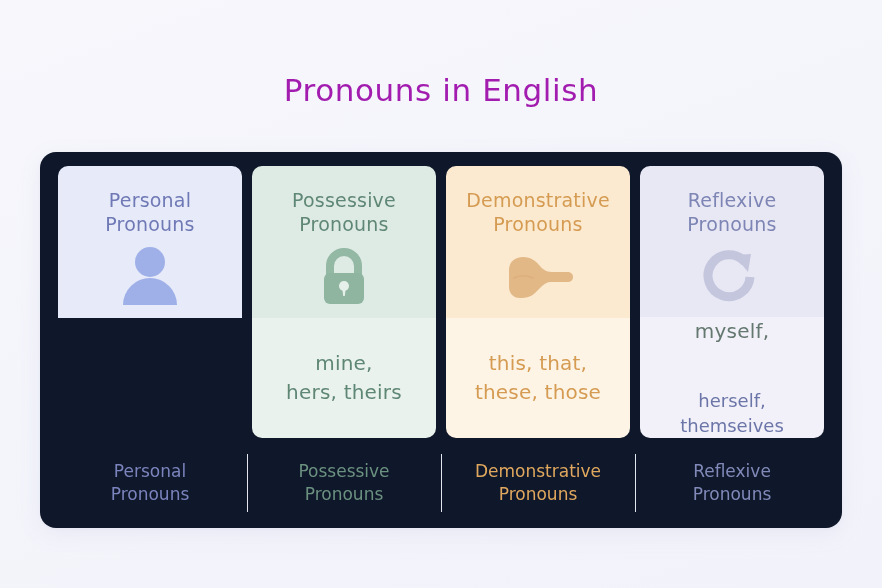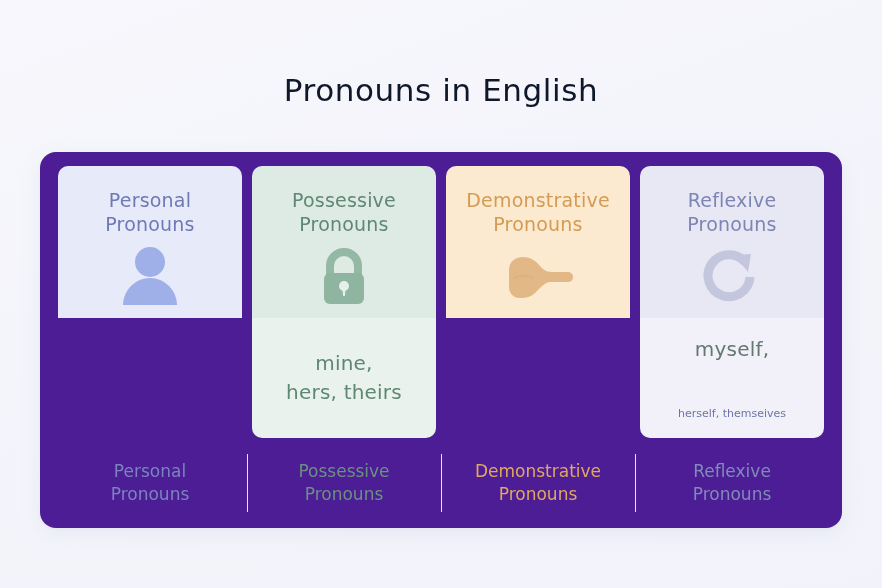--- a/index.html
+++ b/index.html
@@ -18,32 +18,32 @@
   
   .page-title {
     position: absolute;
     top: 72px;
     left: 0;
     width: 882px;
     text-align: center;
     font-size: 31px;
     font-weight: 400;
     letter-spacing: 0.6px;
-    color: #0f172a;
+    color: #a21caf;
     font-family: "DejaVu Sans", sans-serif;
   }
 
   
   .panel {
     position: absolute;
     left: 40px;
     top: 152px;
     width: 802px;
     height: 376px;
-    background: #4c1d95;
+    background: #0f172a;
     border-radius: 16px;
     box-shadow: 0 6px 22px rgba(130, 136, 185, 0.10),
                 0 1px 3px rgba(130, 136, 185, 0.06);
   }
 
   .cards-row {
     position: absolute;
     left: 18px;
     top: 14px;
     width: 766px;
@@ -98,21 +98,21 @@
   }
 
   .card-examples {
     font-size: 20px;
     line-height: 1.45;
     font-family: "DejaVu Sans", sans-serif;
     letter-spacing: 0.2px;
     padding: 0 8px;
   }
   .card-examples-sub {
-    font-size: 11px;
+    font-size: 18px;
     line-height: 1.4;
     margin-top: 2px;
     font-family: "DejaVu Sans", sans-serif;
     padding: 0 6px;
   }
 
   
   .card-personal .card-top    { background: #e7eaf9; }
   .card-personal .card-bottom { background: #f2f4fd; }
   .card-personal .card-title,
@@ -239,20 +239,26 @@
                        C43 23 47 24 53 24 L66 24 C70 24 72 26 72 29
                        C72 32 70 34 66 34 L50 34
                        C46 34 43 36 40 39 L34 45
                        C30 49 25 50 19 50 C12 50 8 45 8 39 Z" fill="#e3b887"></path>
               <path d="M53 24 L68 29 L53 34 Z" fill="#e3b887"></path>
               <path d="M13 30 C18 27 26 27 32 30" fill="none" stroke="#d9a972" stroke-width="1.6" stroke-linecap="round" opacity="0.55"></path>
             </svg>
           </span>
         </div>
       </div>
+      <div class="card-bottom">
+        <div class="card-examples">
+          <span>this, that,</span><br>
+          <span>these, those</span>
+        </div>
+      </div>
     </div>
 
     <div class="card card-reflexive">
       <div class="card-top">
         <div class="card-title">
           <span>Reflexive</span><br>
           <span>Pronouns</span>
         </div>
         <div class="icon-wrap">
           <span>

